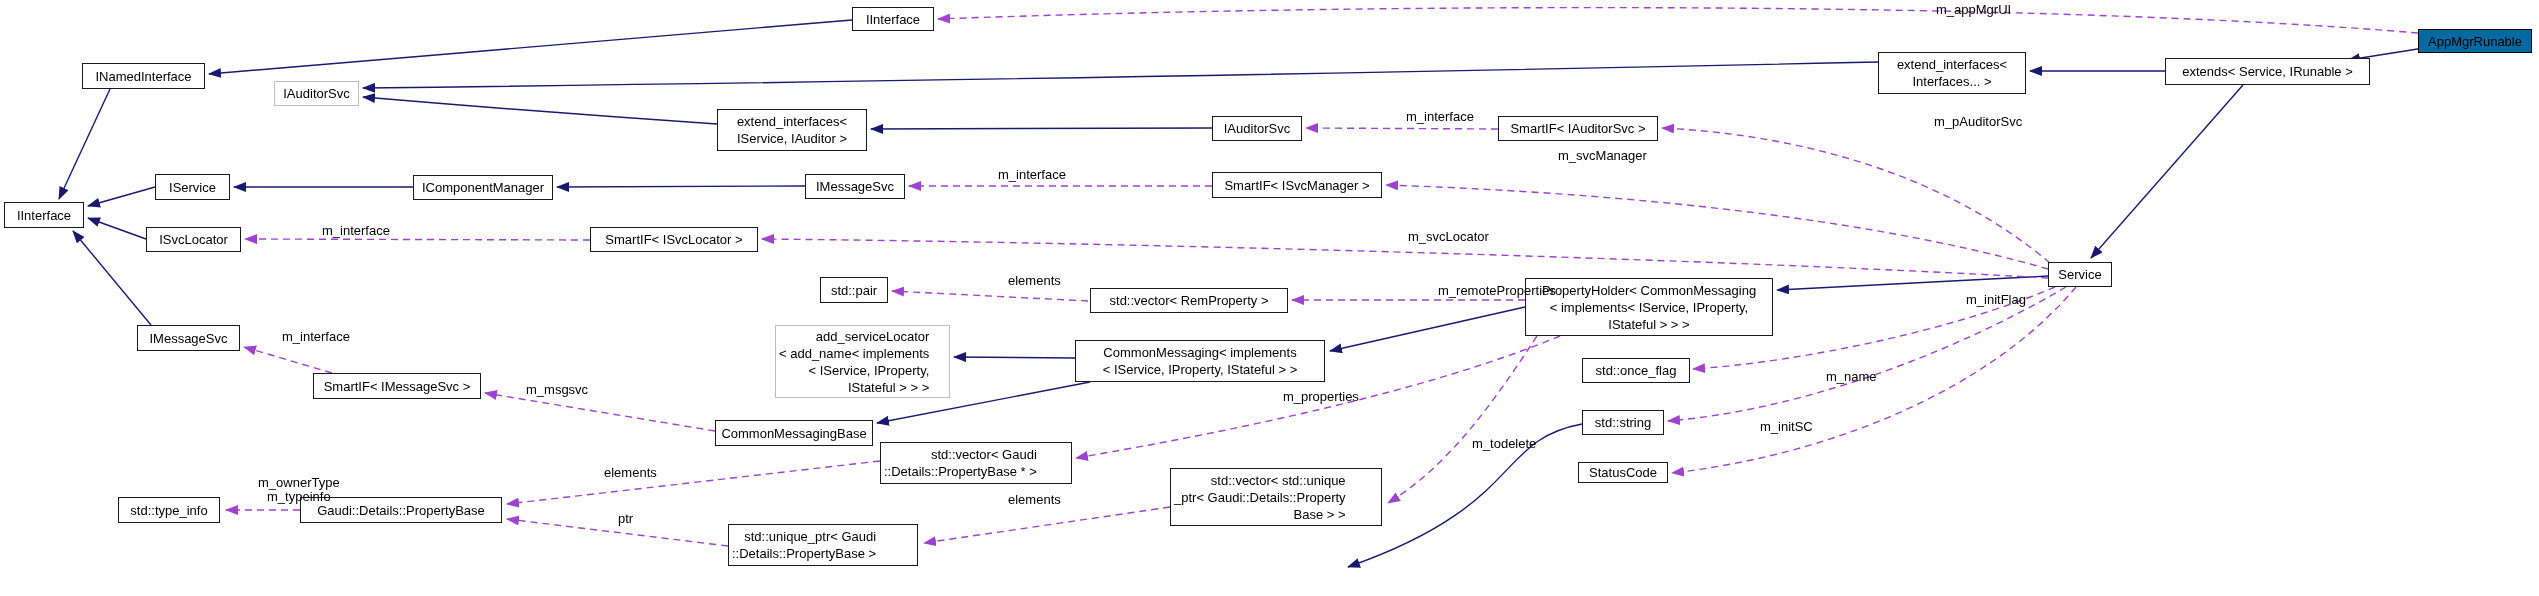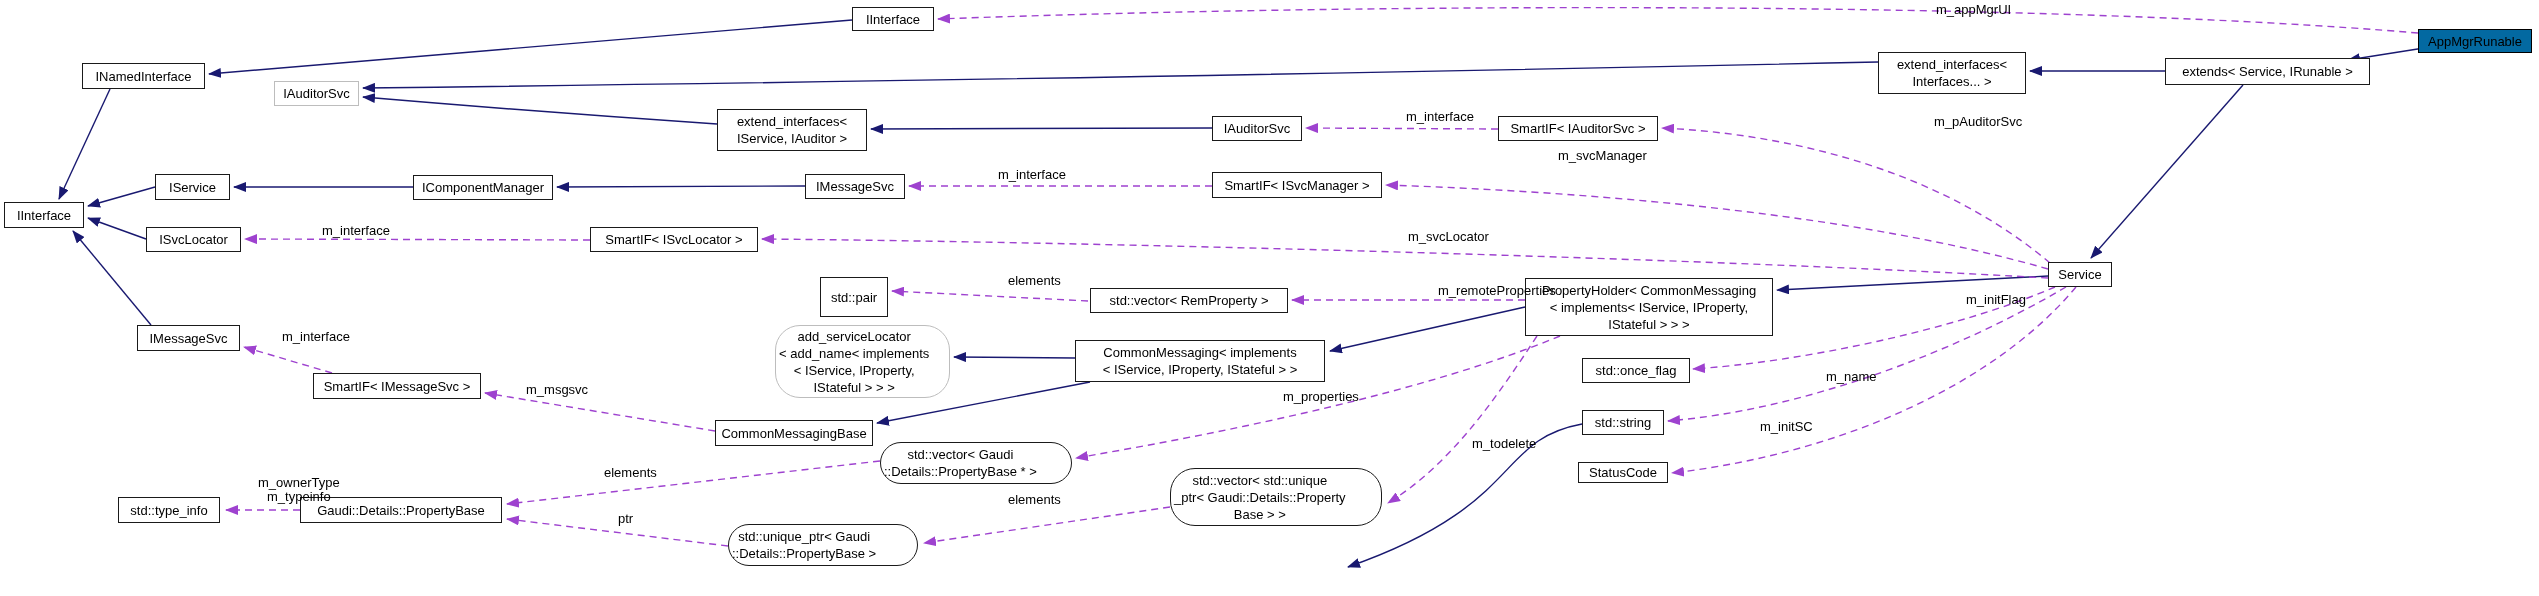--- a/index.html
+++ b/index.html
@@ -17,21 +17,21 @@
     border:1px solid #1a1a1a;
     color:#000000;
     font-size:13px;line-height:17px;
     display:flex;align-items:center;justify-content:center;
     text-align:center;white-space:pre-line;
     box-sizing:border-box;padding:1px 3px;
     cursor:pointer;
   }
   .node.tpl{border-color:#bdbdbd;}
   .node.main{background:#0369a1;border:1px solid #000000;}
-  .node.ta-l{justify-content:flex-start;text-align:center;border-radius:25px;}
+  .node.ta-l{justify-content:flex-start;text-align:right;}
   .elabel{
     position:absolute;z-index:3;
     color:#000000;font-size:13px;line-height:14px;
     white-space:pre-line;text-align:center;padding-left:36px;
   }
 </style>
 </head>
 <body>
 
 <div id="canvas">
@@ -100,21 +100,21 @@
   <div class="node main" style="left:2418px;top:29px;width:114px;height:24px">AppMgrRunable</div>
   <div class="node" style="left:4px;top:202px;width:80px;height:26px">IInterface</div>
   <div class="node" style="left:155px;top:174px;width:75px;height:26px">IService</div>
   <div class="node" style="left:413px;top:175px;width:140px;height:25px">IComponentManager</div>
   <div class="node" style="left:805px;top:174px;width:100px;height:25px">IMessageSvc</div>
   <div class="node" style="left:1212px;top:172px;width:170px;height:26px">SmartIF&lt; ISvcManager &gt;</div>
   <div class="node" style="left:146px;top:227px;width:95px;height:25px">ISvcLocator</div>
   <div class="node" style="left:590px;top:227px;width:168px;height:25px">SmartIF&lt; ISvcLocator &gt;</div>
   <div class="node" style="left:137px;top:325px;width:103px;height:26px">IMessageSvc</div>
   <div class="node" style="left:313px;top:373px;width:168px;height:26px">SmartIF&lt; IMessageSvc &gt;</div>
-  <div class="node" style="left:820px;top:277px;width:68px;height:40px">std::pair</div>
+  <div class="node" style="left:820px;top:277px;width:68px;height:26px">std::pair</div>
   <div class="node" style="left:1090px;top:288px;width:198px;height:25px">std::vector&lt; RemProperty &gt;</div>
   <div class="node" style="left:1525px;top:278px;width:248px;height:58px">PropertyHolder&lt; CommonMessaging
 &lt; implements&lt; IService, IProperty,
 IStateful &gt; &gt; &gt;</div>
   <div class="node" style="left:2048px;top:262px;width:64px;height:25px">Service</div>
   <div class="node tpl ta-l" style="left:775px;top:325px;width:175px;height:73px">add_serviceLocator
 &lt; add_name&lt; implements
 &lt; IService, IProperty,
 IStateful &gt; &gt; &gt;</div>
   <div class="node" style="left:1075px;top:340px;width:250px;height:42px">CommonMessaging&lt; implements

